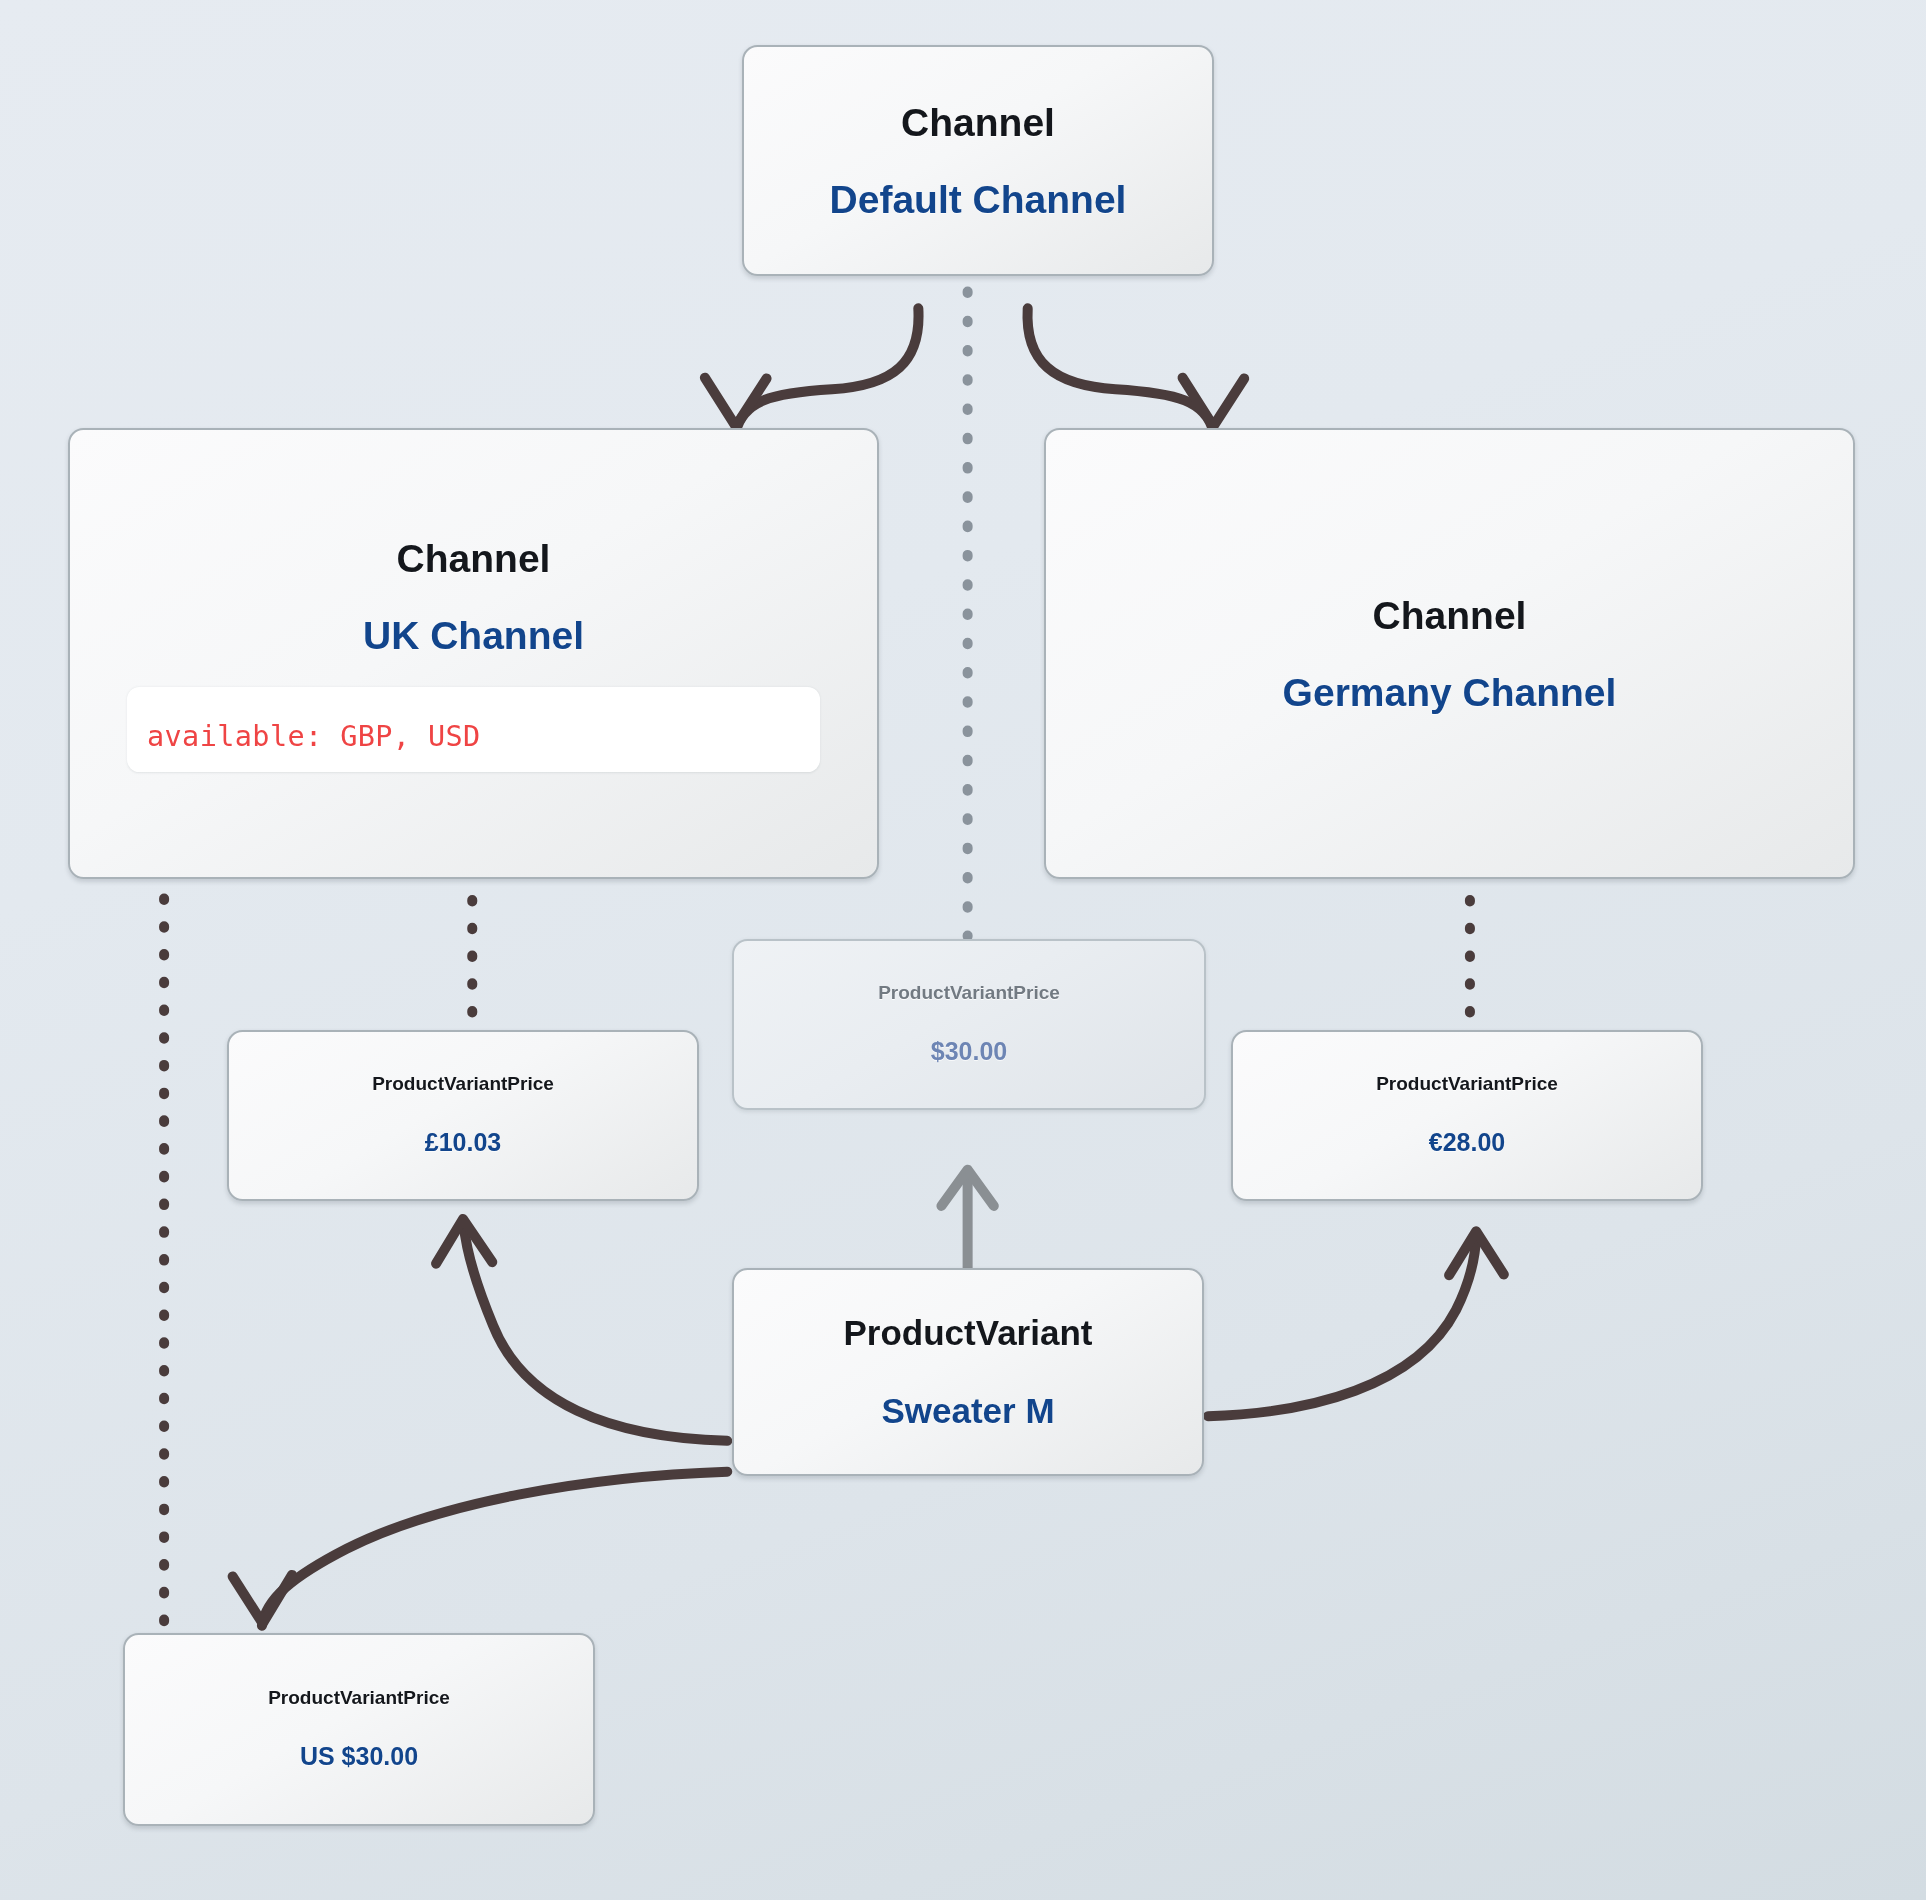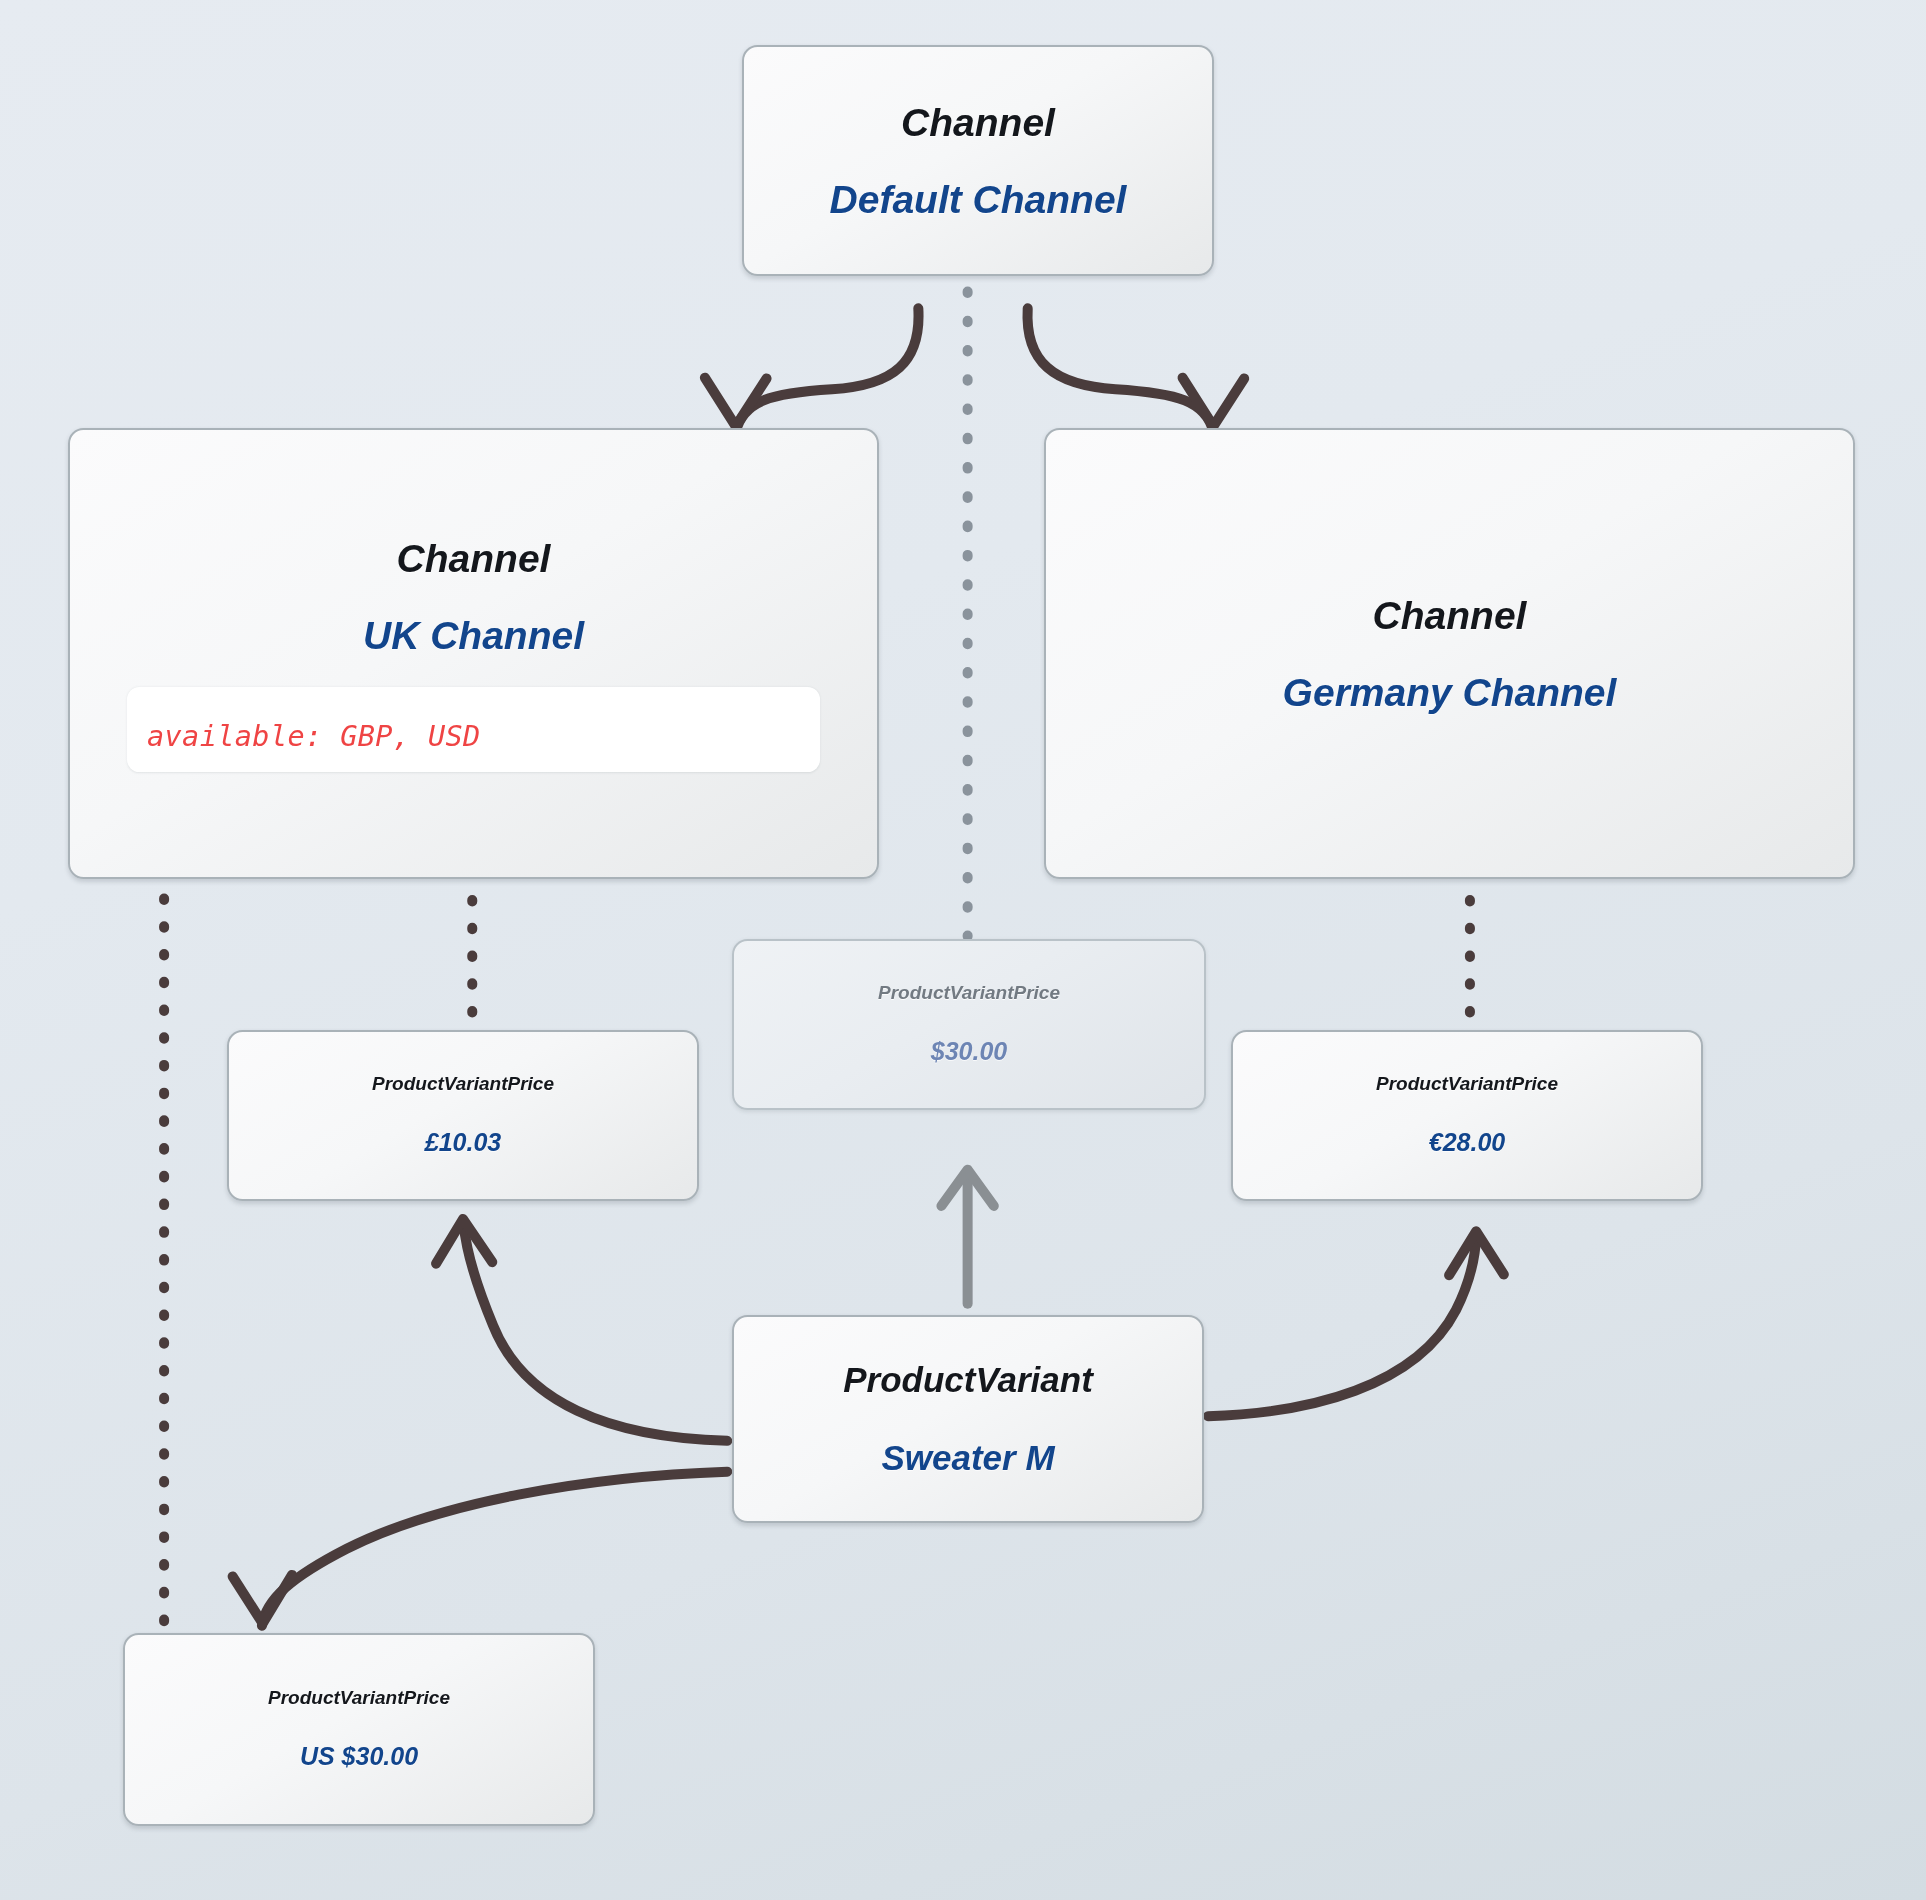--- a/index.html
+++ b/index.html
@@ -8,21 +8,20 @@
     padding: 0;
     background: #e2e8ef;
   }
   #canvas {
     position: relative;
     width: 1926px;
     height: 1901px;
     background: linear-gradient(160deg, #e6ebf1 0%, #e3e9ef 35%, #dde4ea 70%, #d3dce2 100%);
     font-family: "Liberation Sans", sans-serif;
     overflow: hidden;
-    font-style: italic;
   }
 
   
   #links {
     position: absolute;
     left: 0; top: 0;
     width: 1926px;
     height: 1901px;
     pointer-events: none;
   }
@@ -92,21 +91,21 @@
   .node.ghost .type  { color: #727a82; }
   .node.ghost .value { color: #6d85b4; }
 
   
   #node-default-channel { left: 742px;  top: 45px;   width: 472px;  height: 231px; }
   #node-uk-channel      { left: 68px;   top: 428px;  width: 811px; height: 451px; }
   #node-germany-channel { left: 1044px; top: 428px;  width: 811px; height: 451px; }
   #node-price-gbp       { left: 227px;  top: 1030px; width: 472px;  height: 171px; }
   #node-price-usd-ghost { left: 732px;  top: 939px; width: 474px;  height: 171px; }
   #node-price-eur       { left: 1231px; top: 1030px; width: 472px;  height: 171px; }
-  #node-variant         { left: 732px;  top: 1315px; width: 472px;  height: 208px; }
+  #node-variant         { left: 732px;  top: 1268px; width: 472px;  height: 208px; }
   #node-price-us        { left: 123px;  top: 1633px; width: 472px;  height: 193px; }
 
   #node-uk-channel .codebox      { width: 693px; margin-top: 29px; padding: 17px 20px; }
   #node-germany-channel .codebox { width: 693px; margin-top: 29px; padding: 17px 20px; }
   .channel-card .type  { margin-top: 3.1px; }
   .channel-card .value { margin-top: 34px; }
   .price-card .value   { margin-top: 34px; }
   .variant-card .value { margin-top: 40px; }
 </style>
 </head>

